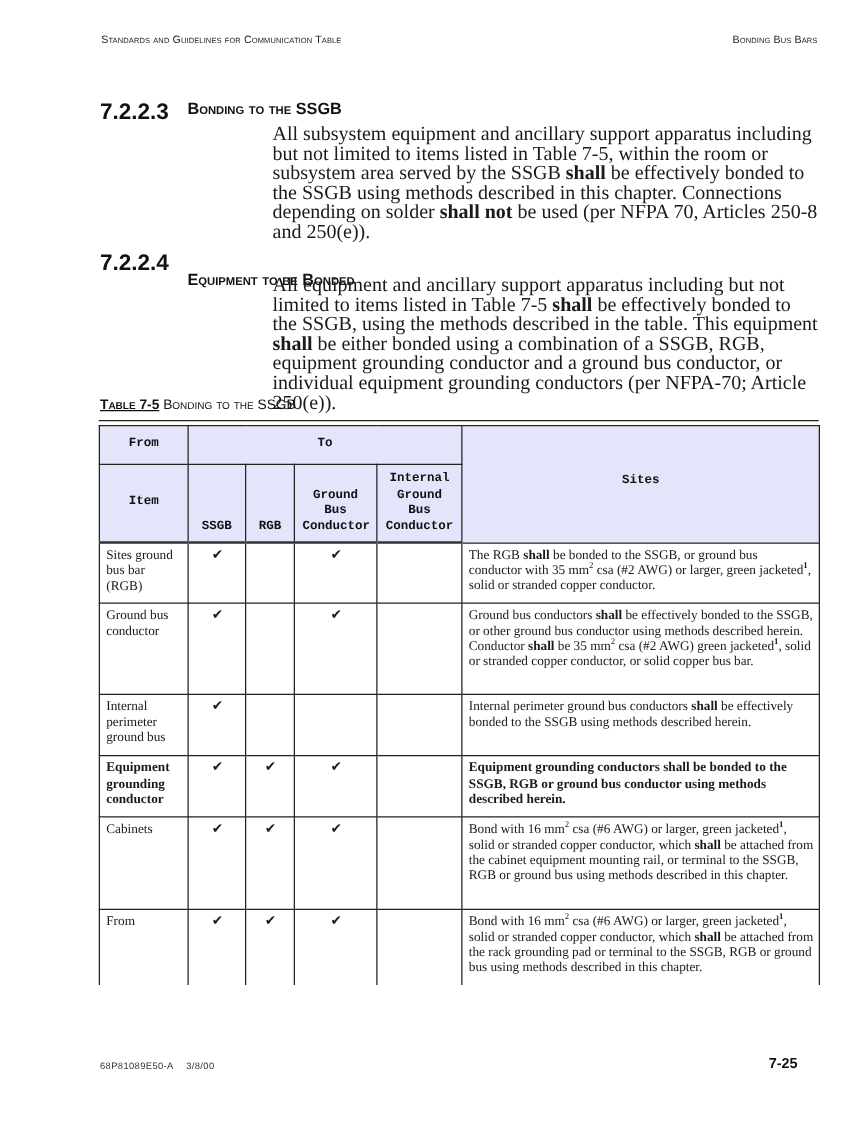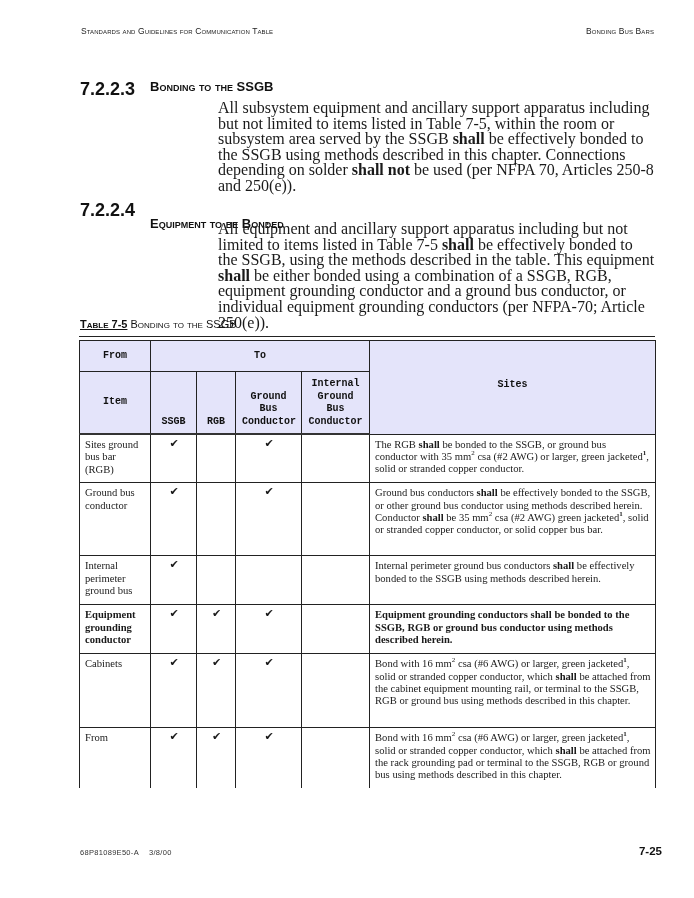--- a/index.html
+++ b/index.html
@@ -46,21 +46,21 @@
     border: 1.3px solid #222; vertical-align: top; font-family: "Liberation Serif", serif;
     font-size: 10.6px; line-height: 12.4px; padding: 4px 4px 6px 5px; color: #1a1a1a;
   }
   table.bond td.chk { text-align: center; font-family: "DejaVu Sans", sans-serif; font-size: 11px; padding-top: 3px; }
   table.bond td.meth { padding-left: 5px; padding-right: 4px; }
   table.bond tr.open-bottom td { border-bottom: none; }
   sup { font-size: 7px; line-height: 0; }
 
   .footer-left { position: absolute; left: 80px; top: 848px; font-size: 7.5px; letter-spacing: 0.3px; color: #333; }
   .footer-left .gap { display: inline-block; width: 10px; }
-  .footer-right { position: absolute; right: 32px; top: 845px; font-size: 11.5px; font-weight: bold; }
+  .footer-right { position: absolute; right: 56px; top: 845px; font-size: 11.5px; font-weight: bold; }
 </style>
 </head>
 <body>
 
 <div class="running-head left sans">Standards and Guidelines for Communication Table</div>
 <div class="running-head right sans">Bonding Bus Bars</div>
 
 <div class="sec-num sans" style="top:79px">7.2.2.3</div>
 <div class="sec-title sans" style="top:79px">Bonding to the SSGB</div>
 <div class="para serif" style="top:100px">All subsystem equipment and ancillary support apparatus including but not limited to items listed in Table 7-5, within the room or subsystem area served by the SSGB <b>shall</b> be effectively bonded to the SSGB using methods described in this chapter. Connections depending on solder <b>shall not</b> be used (per NFPA 70, Articles 250-8 and 250(e)).</div>

